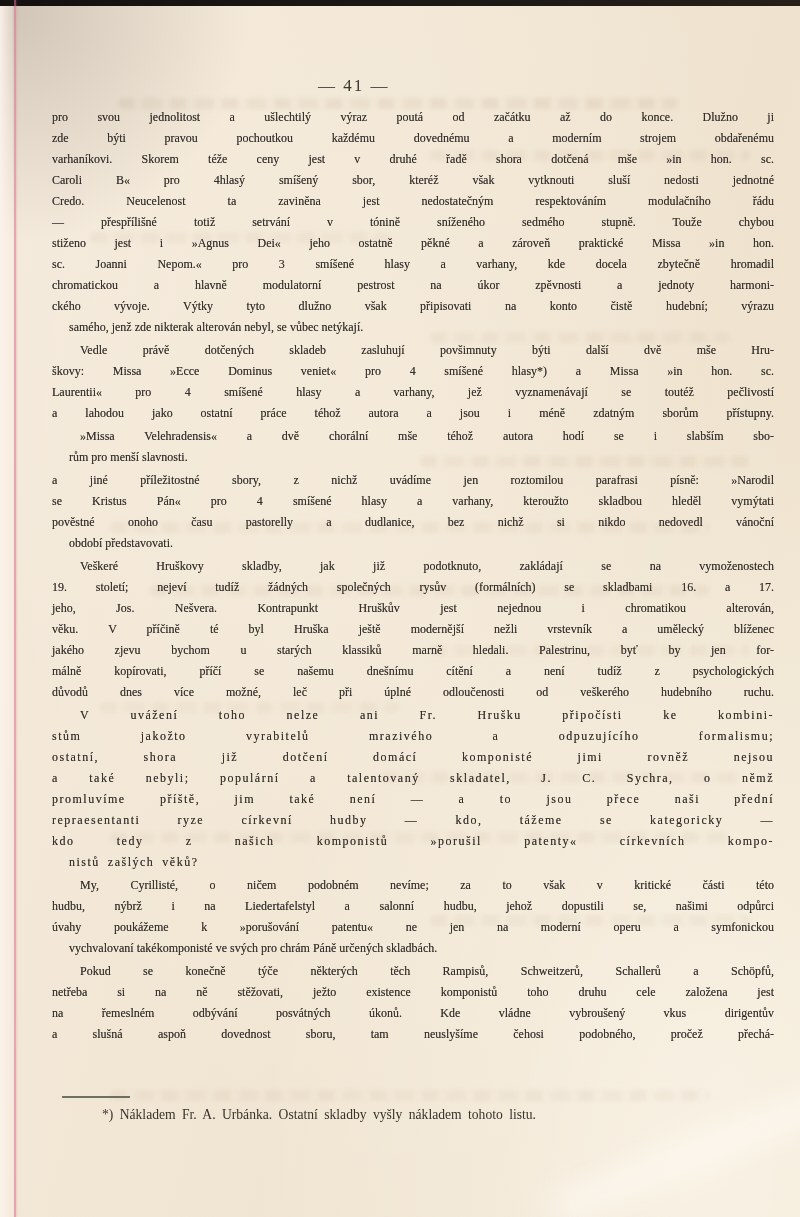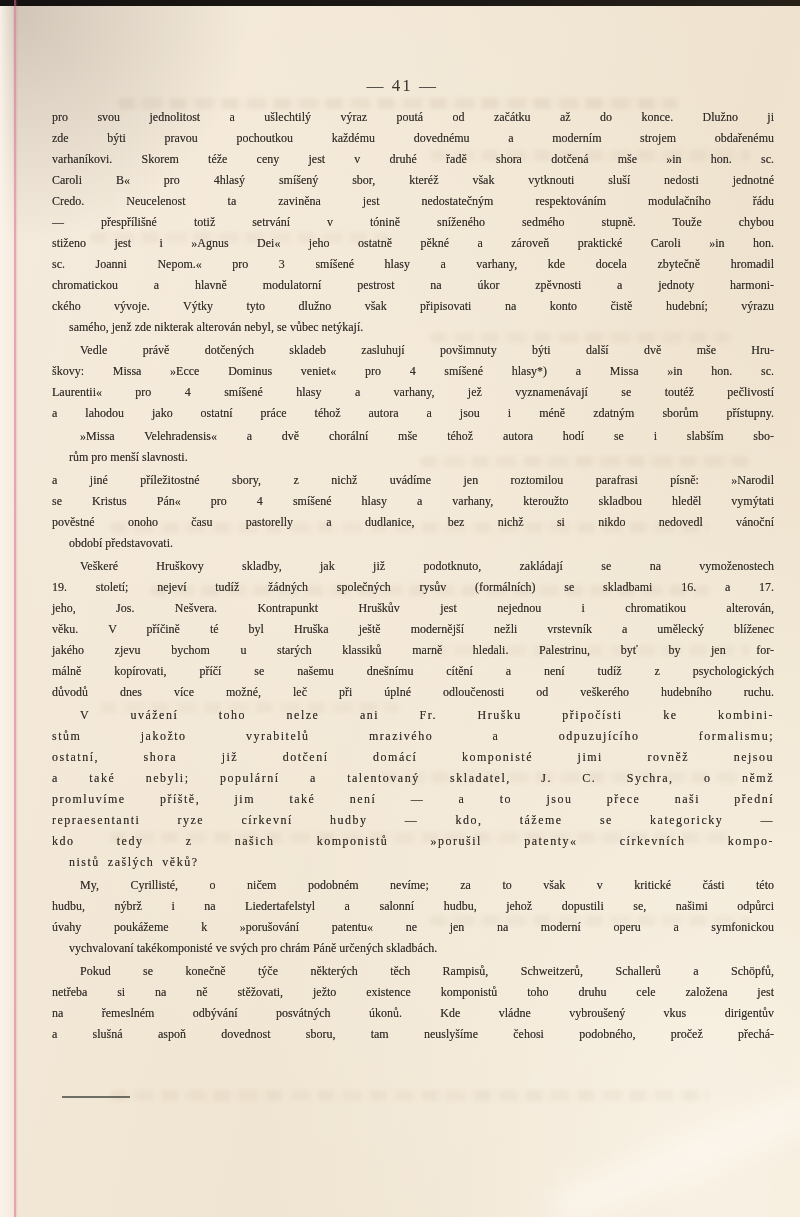--- a/index.html
+++ b/index.html
@@ -28,21 +28,21 @@
     position: absolute; top: 0; bottom: 0; left: 14px; width: 2px;
     background: rgba(216,110,145,0.55);
     box-shadow: 1px 0 2px rgba(216,110,145,0.25);
   }
   .edge-left-light {
     position: absolute; top: 6px; bottom: 0; left: 0; width: 13px;
     background: linear-gradient(90deg, rgba(252,243,237,0.9), rgba(252,243,237,0.2));
   }
   .page-number {
     position: absolute; top: 76px; left: 318px; width: 120px;
-    text-align: right; font-size: 17px; letter-spacing: 2px;
+    text-align: left; font-size: 17px; letter-spacing: 2px;
     color: #3a352f;
   }
   .page-body {
     position: absolute; left: 52px; top: 107px; width: 722px;
     font-size: 12px; line-height: 21px;
     text-shadow: 0 0 0.4px rgba(51,46,41,0.55);
   }
   .para { margin: 0 0 2px 0; }
   .tline { text-align: justify; text-align-last: justify; white-space: normal; }
   .tline.lastline { text-align-last: left; margin-left: 17px; }
@@ -99,21 +99,21 @@
   <div class="page-number">— 41 —</div>
 
   <div class="page-body" id="paragraphs-container">
       <div class="para">
         <div class="tline">pro svou jednolitost a ušlechtilý výraz poutá od začátku až do konce. Dlužno ji</div>
         <div class="tline">zde býti pravou pochoutkou každému dovednému a moderním strojem obdařenému</div>
         <div class="tline">varhaníkovi. Skorem téže ceny jest v druhé řadě shora dotčená mše »in hon. sc.</div>
         <div class="tline">Caroli B« pro 4hlasý smíšený sbor, kteréž však vytknouti sluší nedosti jednotné</div>
         <div class="tline">Credo. Neucelenost ta zaviněna jest nedostatečným respektováním modulačního řádu</div>
         <div class="tline">— přespřílišné totiž setrvání v tónině sníženého sedmého stupně. Touže chybou</div>
-        <div class="tline">stiženo jest i »Agnus Dei« jeho ostatně pěkné a zároveň praktické Caroli »in hon.</div>
+        <div class="tline">stiženo jest i »Agnus Dei« jeho ostatně pěkné a zároveň praktické Missa »in hon.</div>
         <div class="tline">sc. Joanni Nepom.« pro 3 smíšené hlasy a varhany, kde docela zbytečně hromadil</div>
         <div class="tline">chromatickou a hlavně modulatorní pestrost na úkor zpěvnosti a jednoty harmoni-</div>
         <div class="tline">ckého vývoje. Výtky tyto dlužno však připisovati na konto čistě hudební; výrazu</div>
         <div class="tline lastline">samého, jenž zde nikterak alterován nebyl, se vůbec netýkají.</div>
       </div>
       <div class="para">
         <div class="tline firstline">Vedle právě dotčených skladeb zasluhují povšimnuty býti další dvě mše Hru-</div>
         <div class="tline">škovy: Missa »Ecce Dominus veniet« pro 4 smíšené hlasy*) a Missa »in hon. sc.</div>
         <div class="tline">Laurentii« pro 4 smíšené hlasy a varhany, jež vyznamenávají se toutéž pečlivostí</div>
         <div class="tline">a lahodou jako ostatní práce téhož autora a jsou i méně zdatným sborům přístupny.</div>
@@ -155,14 +155,15 @@
       </div>
       <div class="para">
         <div class="tline firstline">Pokud se konečně týče některých těch Rampisů, Schweitzerů, Schallerů a Schöpfů,</div>
         <div class="tline">netřeba si na ně stěžovati, ježto existence komponistů toho druhu cele založena jest</div>
         <div class="tline">na řemeslném odbývání posvátných úkonů. Kde vládne vybroušený vkus dirigentův</div>
         <div class="tline">a slušná aspoň dovednost sboru, tam neuslyšíme čehosi podobného, pročež přechá-</div>
       </div>
     </div>
 
   <div class="footnote-rule"></div>
+  <div class="footnote">*) Nákladem Fr. A. Urbánka. Ostatní skladby vyšly nákladem tohoto listu.</div>
 
 </div>
 
 </body></html>

